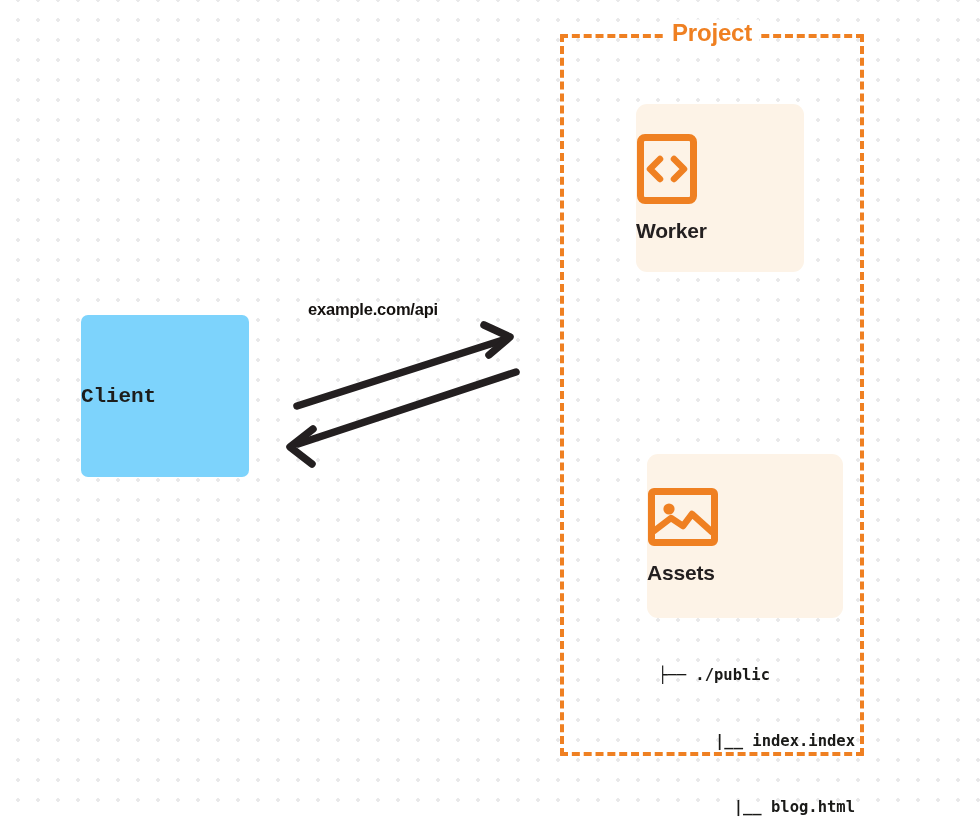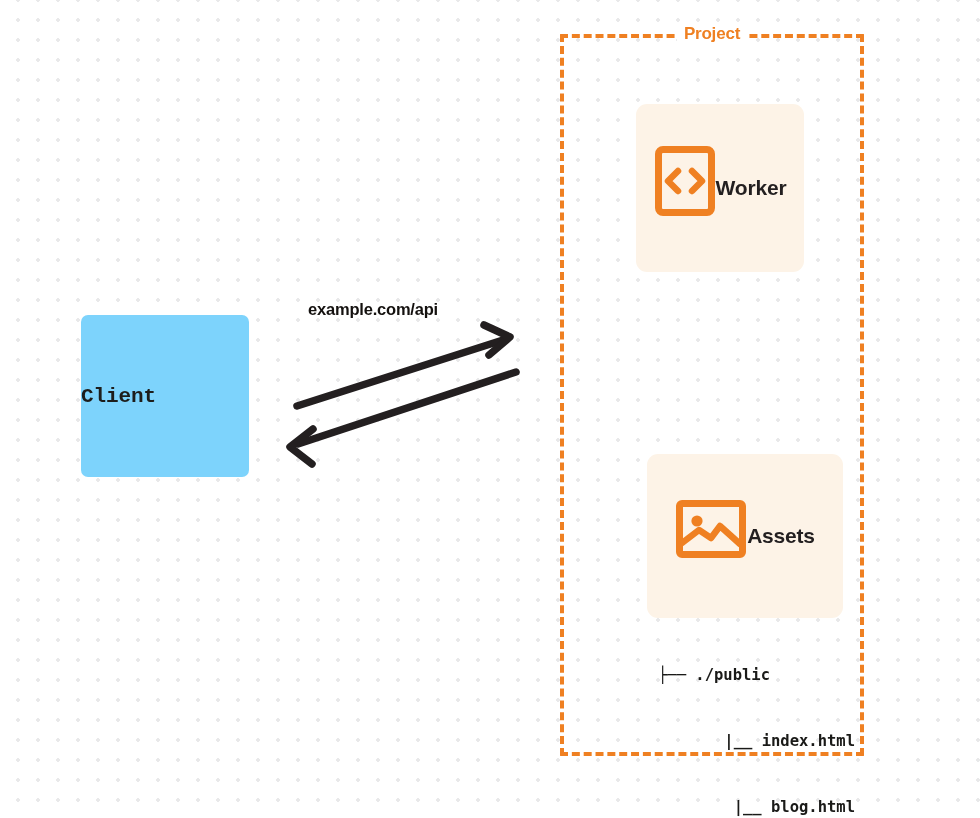--- a/index.html
+++ b/index.html
@@ -71,35 +71,35 @@
     box-sizing: border-box;
     border-radius: 1px;
   }
   #project-title {
     position: absolute;
     left: 50%;
     top: -4px;
     transform: translate(-50%, -52%);
     background: #ffffff;
     padding: 0 7px;
-    font-size: 17px;
+    font-size: 24px;
     font-weight: bold;
     color: #ef8022;
     letter-spacing: -0.2px;
     white-space: nowrap;
   }
 
   
   .service-card {
     position: absolute;
     background: #fdf3e7;
     border-radius: 11px;
     display: flex;
-    flex-direction: row;
-    align-items: center;
+    flex-direction: column;
+    align-items: flex-start;
     justify-content: center;
   }
   #worker-card {
     left: 72px;
     top: 66px;
     width: 168px;
     height: 168px;
   }
   #assets-card {
     left: 83px;
@@ -184,18 +184,18 @@
         <rect x="4.5" y="4.5" width="63" height="51" rx="2.5" ry="2.5" fill="none" stroke="#ef8022" stroke-width="7"></rect>
         <circle cx="22" cy="22" r="5.6" fill="#ef8022"></circle>
         <polyline points="7,44 24,31 36,39 45,27 65,45" fill="none" stroke="#ef8022" stroke-width="6.5" stroke-linecap="round" stroke-linejoin="round"></polyline>
       </svg>
     </div>
     <div class="card-label">Assets</div>
   </div>
 
   <div id="file-tree">
     <span class="tree-row root">├── ./public</span>
-    <span class="tree-row">|__ index.html</span>
+    <span class="tree-row">|__ index.index</span>
     <span class="tree-row">|__ blog.html</span>
     
   </div>
 
 </div>
 
 </body></html>

